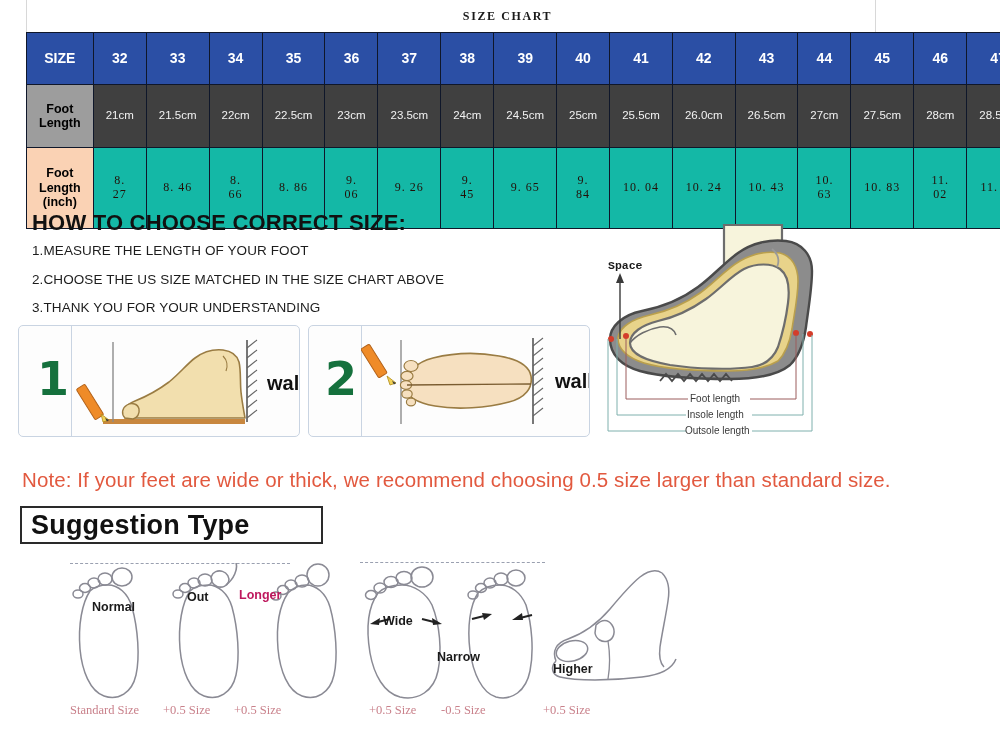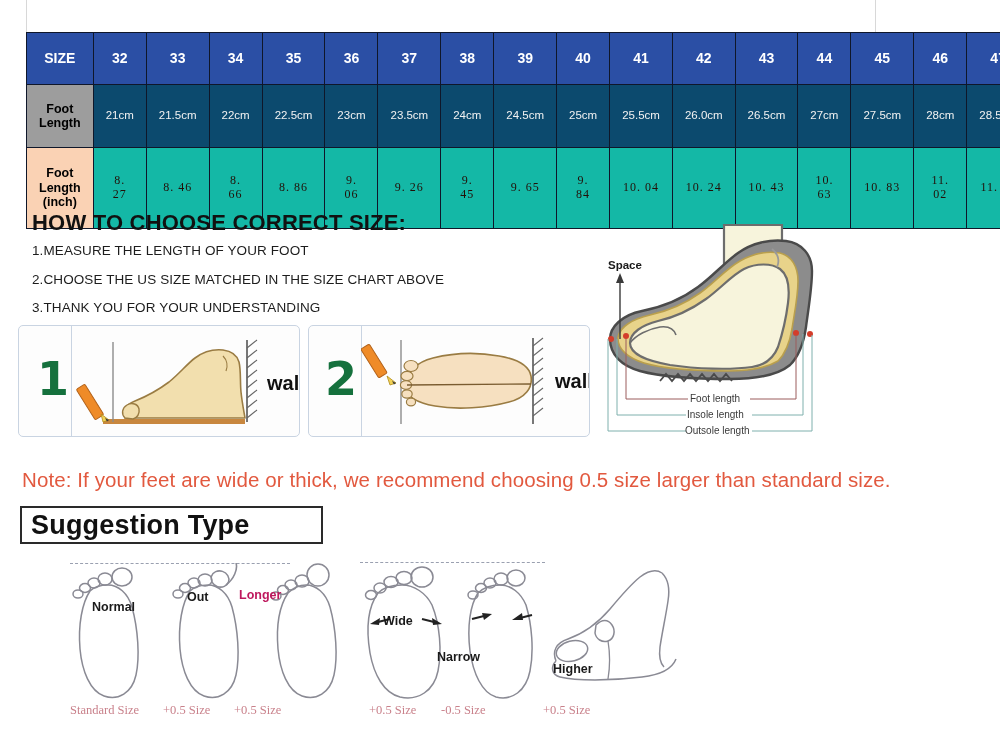--- a/index.html
+++ b/index.html
@@ -39,21 +39,21 @@
     padding:12px;
     line-height:1.15;
   }
   .th-row td{
     background:#2b4fa5;color:#ffffff;
     font-weight:bold;font-size:14px;
     height:27px;
   }
   .th-row td.lbl{font-size:14px;}
   .cm-row td{
-    background:#0c4a6e;color:#f2f2f2;
+    background:#404040;color:#f2f2f2;
     font-size:11.5px;
     height:38px;
   }
   .cm-row td.lbl{
     background:#9d9d9d;color:#000000;
     font-weight:bold;font-size:12.5px;
   }
   .in-row td{
     background:#14b8a6;color:#231008;
     font-size:12px;
@@ -171,29 +171,30 @@
   
   .shoe-lbl{
     position:absolute;
     font-size:10px;color:#3a3a3a;
     font-family:"Liberation Sans", sans-serif;
     white-space:nowrap;
   }
   .shoe-space{
     position:absolute;
     font-size:11.5px;font-weight:bold;color:#1a1a1a;
-    font-family:Liberation Sans, sans-serif;
+    font-family:Liberation Mono, monospace;
   }
   svg{display:block;}
 </style>
 </head>
 <body>
 
 <div class="page">
 
+  <div class="chart-title">SIZE CHART</div>
   <div class="rule-v" style="left:875px;top:0;height:200px;"></div>
   <div class="rule-v" style="left:26px;top:0;height:32px;"></div>
   <div class="rule-v" style="left:26px;top:150px;height:50px;"></div>
 
   <table class="size-table">
     <colgroup>
       <col class="col-lbl">
         <col class="col-sz">
         <col class="col-sz">
         <col class="col-sz">

